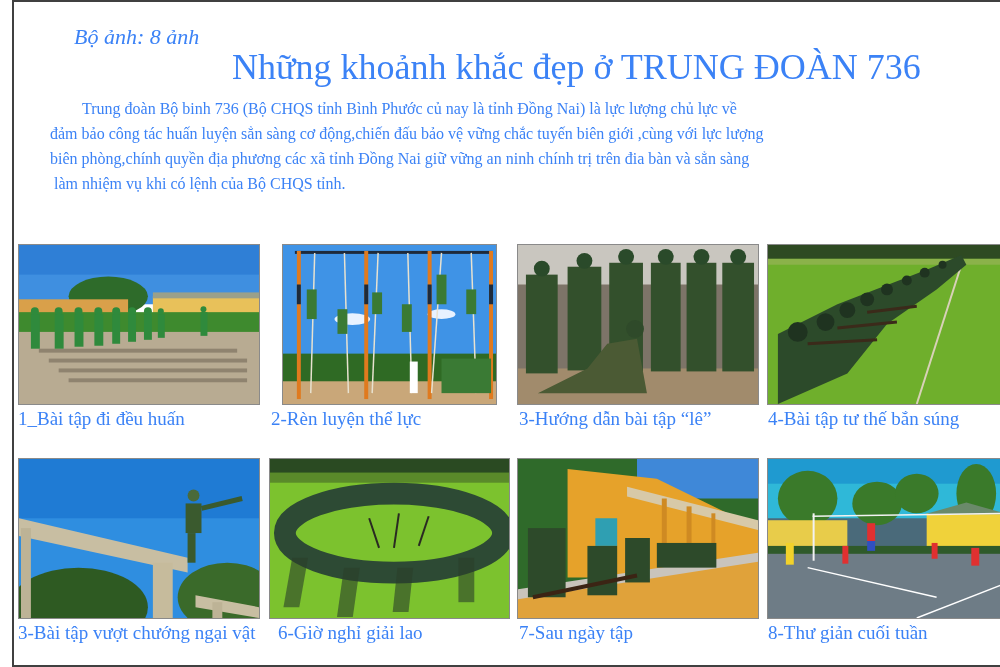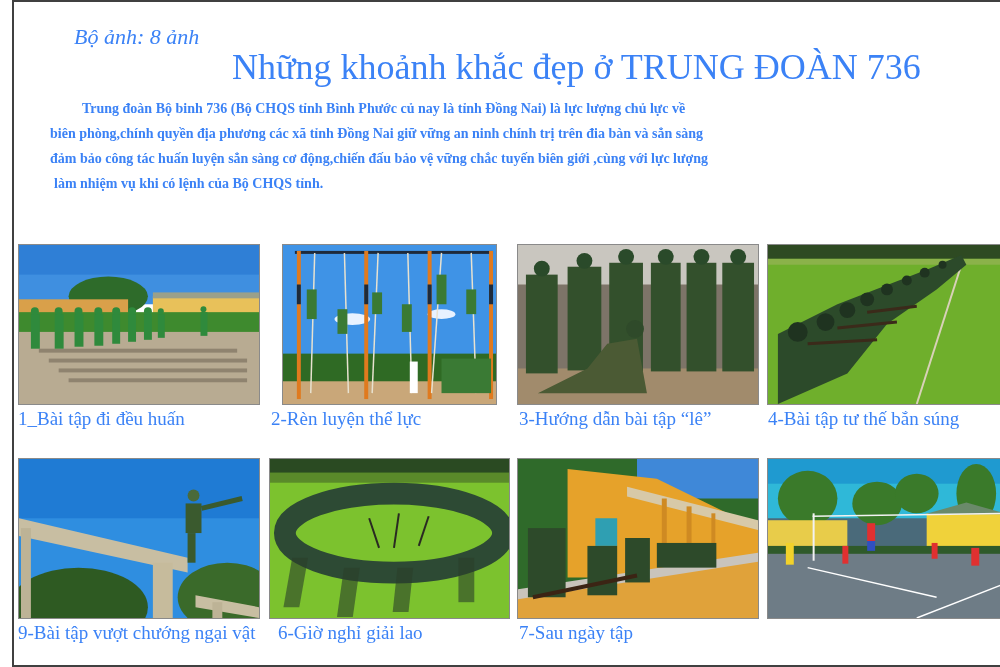--- a/index.html
+++ b/index.html
@@ -9,21 +9,21 @@
     box-sizing:border-box; border:2px solid #404040; background:#ffffff;
     font-family:"Liberation Serif","DejaVu Serif",serif; color:#3b82f6;margin-left:12px;
   }
   .subtitle {
     position:absolute; left:60px; top:22px; font-size:22px; font-style:italic;
   }
   .title {
     position:absolute; left:218px; top:44px; font-size:36px; white-space:nowrap;
   }
   .intro {
-    position:absolute; left:36px; top:94px; width:950px; font-size:14px; line-height:25px;font-weight:bold;
+    position:absolute; left:36px; top:94px; width:950px; font-size:16px; line-height:25px;
   }
   .intro .line { display:block; white-space:nowrap; }
   .intro .l1 { padding-left:32px; }
   .intro .l4 { padding-left:4px; }
 
   .photo {
     position:absolute; box-sizing:border-box; border:1px solid #8a8a8a; overflow:hidden;
   }
   .photo svg { display:block; width:100%; height:100%; }
   .caption {
@@ -34,22 +34,22 @@
 </head>
 <body>
 
 <div class="page">
 
   <div class="subtitle">Bộ ảnh: 8 ảnh</div>
   <div class="title">Những khoảnh khắc đẹp ở TRUNG ĐOÀN 736</div>
 
   <div class="intro">
     <span class="line l1">Trung đoàn Bộ binh 736 (Bộ CHQS tỉnh Bình Phước củ nay là tỉnh Đồng Nai) là lực lượng chủ lực về</span>
+    <span class="line">đảm bảo công tác huấn luyện sẳn sàng cơ động,chiến đấu bảo vệ vững chắc tuyến biên giới ,cùng với lực lượng</span>
     <span class="line">biên phòng,chính quyền địa phương các xã tỉnh Đồng Nai giữ vững an ninh chính trị trên đia bàn và sẳn sàng</span>
-    <span class="line">đảm bảo công tác huấn luyện sẳn sàng cơ động,chiến đấu bảo vệ vững chắc tuyến biên giới ,cùng với lực lượng</span>
     <span class="line l4">làm nhiệm vụ khi có lệnh của Bộ CHQS tỉnh.</span>
   </div>
 
   <div class="photo" style="left:4px;top:242px;width:242px;height:161px;">
     <svg viewBox="0 0 242 161" preserveAspectRatio="none">
       <rect width="242" height="60" fill="#3f8fe0"></rect>
       <rect y="0" width="242" height="30" fill="#2f7fd6"></rect>
       <ellipse cx="90" cy="52" rx="40" ry="20" fill="#2e6b2a"></ellipse>
       <rect x="0" y="55" width="110" height="18" fill="#d9a04a"></rect>
       <rect x="135" y="52" width="107" height="22" fill="#e8c15a"></rect>
@@ -193,21 +193,21 @@
       <path d="M178 138 L242 150 L242 161 L178 150 Z" fill="#c8bea2"></path>
       <rect x="195" y="145" width="10" height="16" fill="#bdb396"></rect>
       <g fill="#3a5a2e">
         <rect x="168" y="45" width="16" height="30"></rect>
         <rect x="170" y="75" width="8" height="30"></rect>
         <line x1="184" y1="50" x2="225" y2="40" stroke="#3a5a2e" stroke-width="5"></line>
       </g>
       <circle cx="176" cy="37" r="6" fill="#4a6a3a"></circle>
     </svg>
   </div>
-  <div class="caption wrap" style="left:4px;top:619px;text-align:left;">9-Bài tập vượt chướng ngại vật</div>
+  <div class="caption wrap" style="left:4px;top:619px;text-align:left;">3-Bài tập vượt chướng ngại vật</div>
 
   <div class="photo" style="left:255px;top:456px;width:241px;height:161px;">
     <svg viewBox="0 0 241 161" preserveAspectRatio="none">
       <rect width="241" height="161" fill="#7cc22e"></rect>
       <rect width="241" height="14" fill="#2a4a22"></rect>
       <rect y="14" width="241" height="10" fill="#5a8a2a"></rect>
       <ellipse cx="125" cy="75" rx="110" ry="40" fill="none" stroke="#2d4a34" stroke-width="22"></ellipse>
       <g fill="#2a3f2a" opacity="0.6">
         <rect x="40" y="100" width="16" height="50" transform="skewX(-10)"></rect>
         <rect x="90" y="110" width="16" height="50" transform="skewX(-8)"></rect>
@@ -271,14 +271,15 @@
       <g>
         <rect x="18" y="85" width="8" height="22" fill="#f2d22a"></rect>
         <rect x="100" y="65" width="8" height="18" fill="#e03030"></rect>
         <rect x="75" y="88" width="6" height="18" fill="#e03030"></rect>
         <rect x="205" y="90" width="8" height="18" fill="#e03030"></rect>
         <rect x="165" y="85" width="6" height="16" fill="#e03030"></rect>
         <rect x="100" y="83" width="8" height="10" fill="#3050c0"></rect>
       </g>
     </svg>
   </div>
+  <div class="caption" style="left:754px;top:619px;">8-Thư giản cuối tuần</div>
 
 </div>
 
 </body></html>

